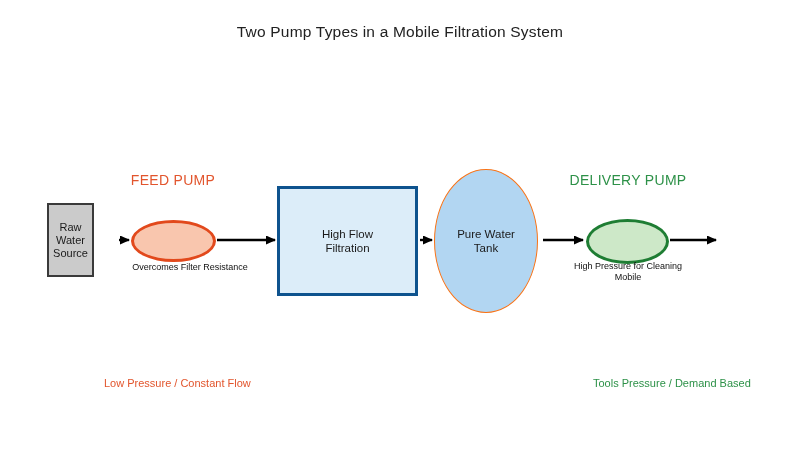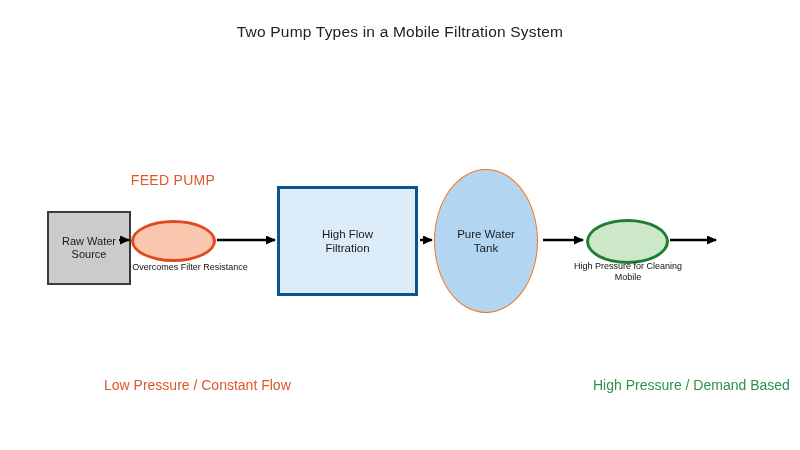--- a/index.html
+++ b/index.html
@@ -13,22 +13,22 @@
   }
   .pump-heading {
     position:absolute; top:172px; width:120px; text-align:center;
     font-size:14px; letter-spacing:0.3px; font-weight:500;
   }
   .pump-heading.feed { left:113px; color:#e2552d; }
   .pump-heading.delivery { left:568px; color:#2d9148; }
   .node { position:absolute; box-sizing:border-box; display:flex; align-items:center; justify-content:center; }
   .node .lbl { text-align:center; color:#1a1a1a; }
   .source-box {
-    left:47px; top:203px; width:84px; height:74px;
-    background:#cbcbcb; border:2px solid #3a3a3a;margin-top:8px;
+    left:47px; top:203px; width:47px; height:74px;
+    background:#cbcbcb; border:2px solid #3a3a3a;
   }
   .source-box .lbl { font-size:11px; line-height:13px; width:62px; }
   .feed-ellipse {
     left:131px; top:220px; width:85px; height:42px;
     background:#f9c6ae; border:3px solid #e2491c; border-radius:50%;
   }
   .filtration-box {
     left:277px; top:186px; width:141px; height:110px;
     background:#dcedf9; border:3px solid #0e538e;
   }
@@ -41,33 +41,34 @@
   .delivery-ellipse {
     left:586px; top:219px; width:83px; height:45px;
     background:#cde8c8; border:3px solid #1e7d33; border-radius:50%;
   }
   .caption {
     position:absolute; width:120px; text-align:center;
     font-size:9px; line-height:11px; color:#111111;
   }
   .caption.feed { left:113px; top:262px;margin-left:17px; }
   .caption.delivery { left:568px; top:261px; }
-  .footnote { position:absolute; top:377px; font-size:14px; }
+  .footnote { position:absolute; top:377px; font-size:11px; }
   .footnote.feed { left:104px; color:#e2552d; }
   .footnote.delivery { left:593px; color:#2d9148; }
   svg.arrows { position:absolute; left:0; top:0; pointer-events:none; }
 </style>
 </head>
 <body>
 
 <div class="canvas">
 
   <div class="title">Two Pump Types in a Mobile Filtration System</div>
 
   <div class="pump-heading feed">FEED PUMP</div>
+  <div class="pump-heading delivery">DELIVERY PUMP</div>
 
   <div class="node source-box">
     <span class="lbl">Raw Water Source</span>
   </div>
 
   <div class="node feed-ellipse"></div>
   <div class="caption feed">Overcomes Filter Resistance</div>
 
   <div class="node filtration-box">
     <span class="lbl">High Flow Filtration</span>
@@ -87,15 +88,15 @@
       </marker>
     </defs>
     <line x1="119" y1="240" x2="129" y2="240" stroke="#000000" stroke-width="2.4" marker-end="url(#ah)"></line>
     <line x1="217" y1="240" x2="275" y2="240" stroke="#000000" stroke-width="2.4" marker-end="url(#ah)"></line>
     <line x1="420" y1="240" x2="432" y2="240" stroke="#000000" stroke-width="2.4" marker-end="url(#ah)"></line>
     <line x1="543" y1="240" x2="583" y2="240" stroke="#000000" stroke-width="2.4" marker-end="url(#ah)"></line>
     <line x1="670" y1="240" x2="716" y2="240" stroke="#000000" stroke-width="2.4" marker-end="url(#ah)"></line>
   </svg>
 
   <div class="footnote feed">Low Pressure / Constant Flow</div>
-  <div class="footnote delivery">High Pressure / Demand Based</div>
+  <div class="footnote delivery">Tools Pressure / Demand Based</div>
 
 </div>
 
 </body></html>

